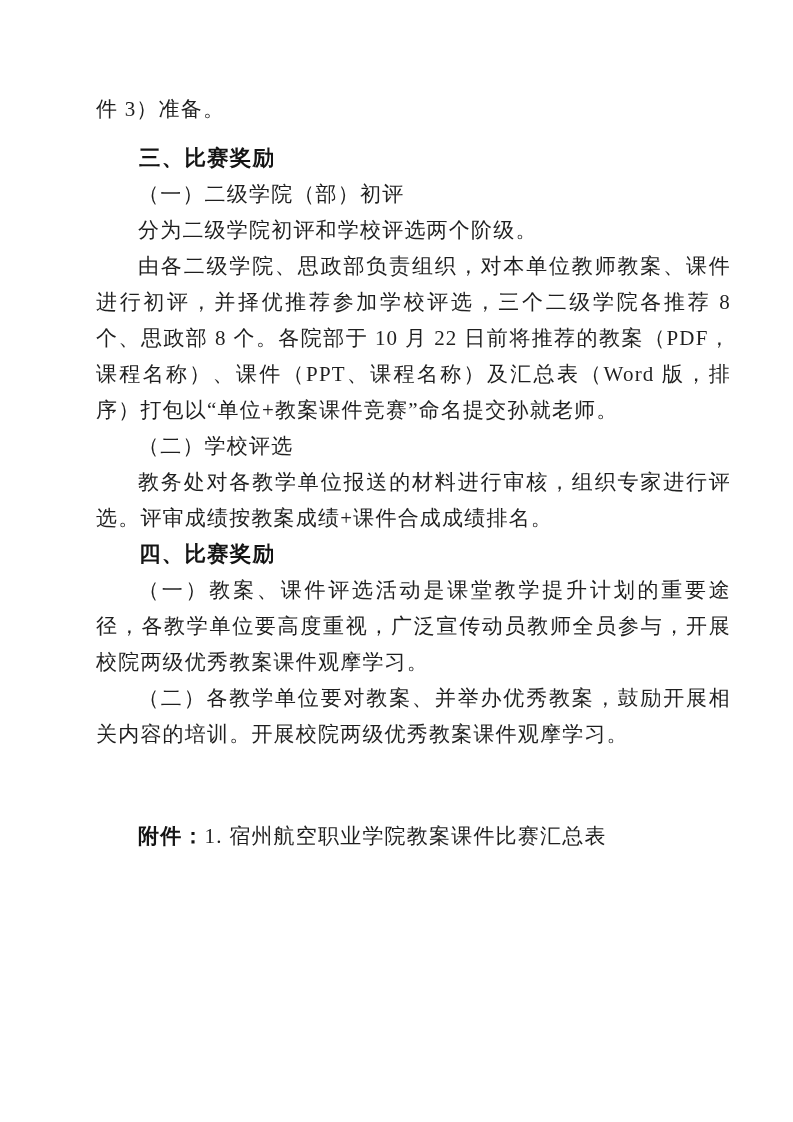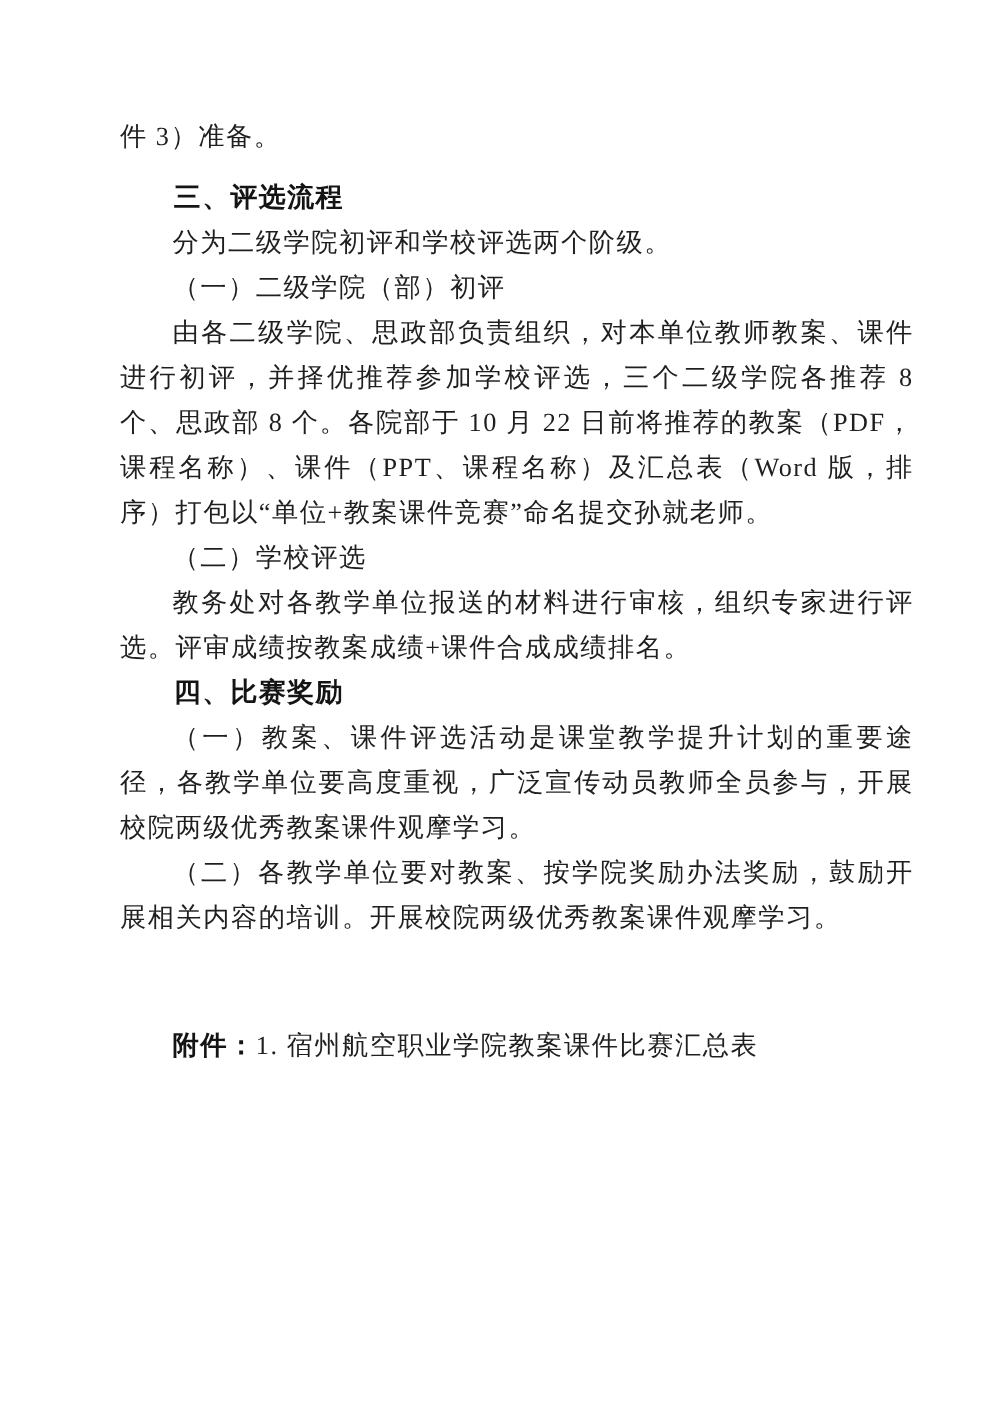--- a/index.html
+++ b/index.html
@@ -57,35 +57,35 @@
     color: #141414;
   }
 </style>
 </head>
 <body>
 
 <div class="page">
 
   <p class="para noindent">件 3）准备。</p>
 
-  <p class="heading">三、评选流程</p>
+  <p class="heading">三、比赛奖励</p>
+
+  <p class="para">（一）二级学院（部）初评</p>
 
   <p class="para">分为二级学院初评和学校评选两个阶级。</p>
-
-  <p class="para">（一）二级学院（部）初评</p>
 
   <p class="para">由各二级学院、思政部负责组织，对本单位教师教案、课件进行初评，并择优推荐参加学校评选，三个二级学院各推荐 8 个、思政部 8 个。各院部于 10 月 22 日前将推荐的教案（PDF，课程名称）、课件（PPT、课程名称）及汇总表（Word 版，排序）打包以“单位+教案课件竞赛”命名提交孙就老师。</p>
 
   <p class="para">（二）学校评选</p>
 
   <p class="para">教务处对各教学单位报送的材料进行审核，组织专家进行评选。评审成绩按教案成绩+课件合成成绩排名。</p>
 
   <p class="heading">四、比赛奖励</p>
 
 
 
   <p class="para">（一）教案、课件评选活动是课堂教学提升计划的重要途径，各教学单位要高度重视，广泛宣传动员教师全员参与，开展校院两级优秀教案课件观摩学习。</p>
 
-  <p class="para">（二）各教学单位要对教案、按学院奖励办法奖励，鼓励开展相关内容的培训。开展校院两级优秀教案课件观摩学习。</p>
+  <p class="para">（二）各教学单位要对教案、并举办优秀教案，鼓励开展相关内容的培训。开展校院两级优秀教案课件观摩学习。</p>
 
   <p class="attachment"><span class="attachment-label">附件：</span><span>1. 宿州航空职业学院教案课件比赛汇总表</span></p>
 
 </div>
 
 </body></html>

